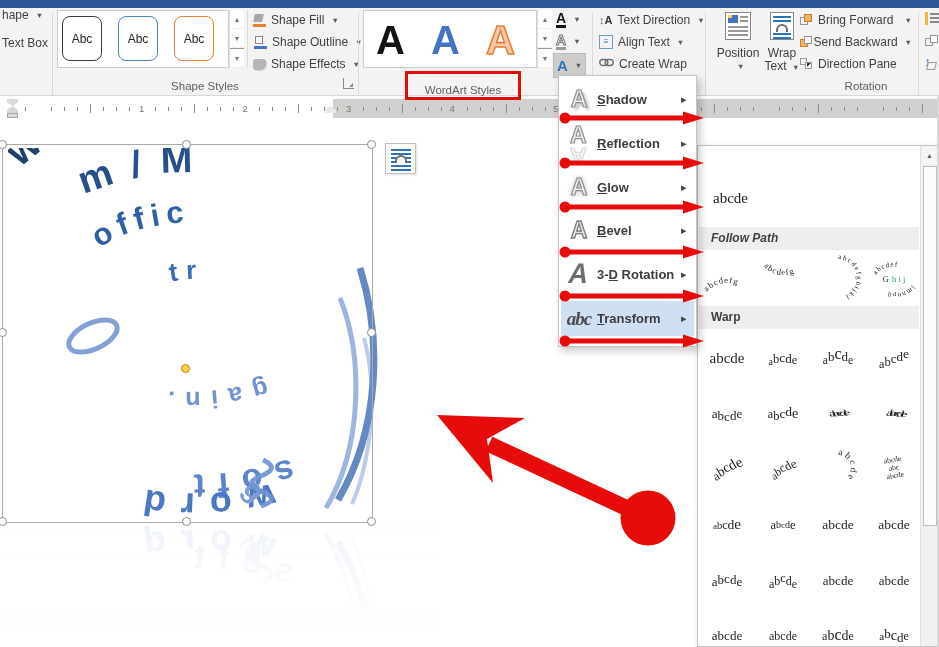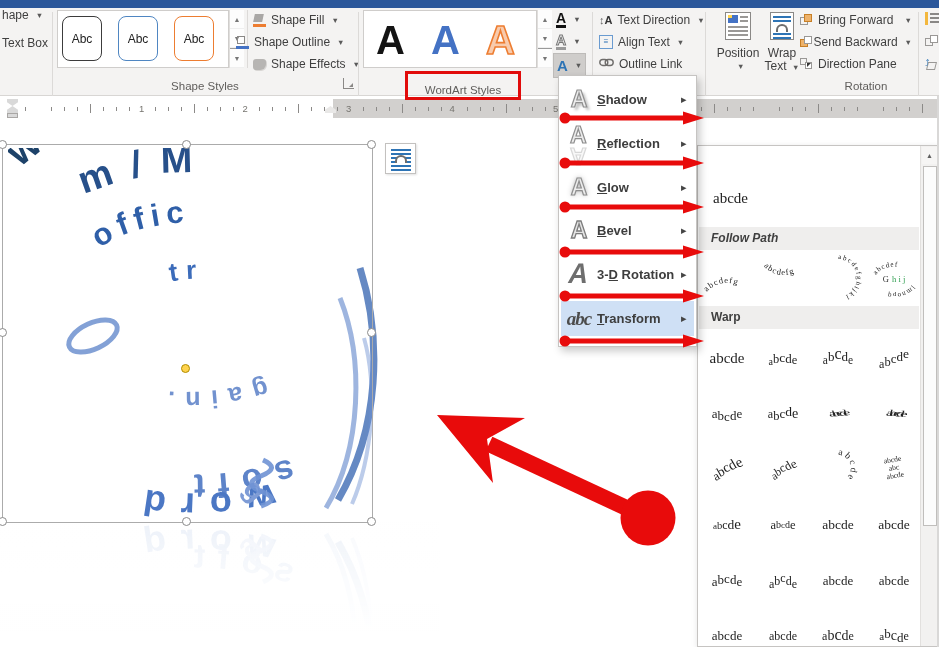--- a/index.html
+++ b/index.html
@@ -79,21 +79,21 @@
     <div class="vsep" style="left:247px;top:2px;height:58px;"></div>
 
     <div class="rib-item" style="left:253px;top:5px;">
       <span style="display:inline-block;width:13px;height:13px;position:relative;">
         <span style="position:absolute;left:1px;top:0;width:9px;height:8px;background:#a9a7a5;transform:skewX(-12deg);"></span>
         <span style="position:absolute;left:0;bottom:0;width:13px;height:3px;background:#ed7d31;"></span>
         </span>
       <span>Shape Fill</span>
         <span class="dd">▼</span>
     </div>
-    <div class="rib-item" style="left:236px;top:27px;">
+    <div class="rib-item" style="left:254px;top:27px;">
       <span style="display:inline-block;width:13px;height:13px;position:relative;">
         <span style="position:absolute;left:1px;top:0;width:8px;height:8px;border:1.5px solid #8a8886;box-sizing:border-box;"></span>
         <span style="position:absolute;left:0;bottom:0;width:13px;height:3px;background:#4472c4;"></span>
         </span>
       <span>Shape Outline</span>
         <span class="dd">▼</span>
     </div>
     <div class="rib-item" style="left:253px;top:49px;">
       <span style="display:inline-block;width:13px;height:11px;background:#b7b5b3;border-radius:3px 3px 6px 3px;box-shadow:1px 1px 0 #d8d6d4;"></span>
       <span>Shape Effects</span>
@@ -149,21 +149,21 @@
       <span style="display:inline-block;width:12px;height:12px;border:1px solid #6a9bd0;font-size:8px;line-height:11px;text-align:center;color:#2e74b5;">≡</span>
       <span>Align Text</span>
         <span class="dd">▼</span>
       </div>
     <div class="rib-item" style="left:599px;top:49px;">
       <span>
         <svg width="15" height="11" viewBox="0 0 15 11">
             <rect x="0.8" y="2.5" width="8" height="6" rx="3" fill="none" stroke="#6f6d6b" stroke-width="1.4"></rect>
             <rect x="6.2" y="2.5" width="8" height="6" rx="3" fill="none" stroke="#6f6d6b" stroke-width="1.4"></rect>
           </svg></span>
-      <span>Outline Link</span>
+      <span>Create Wrap</span>
       </div>
 
     <div class="vsep" style="left:705px;"></div>
 
     <div class="abs" style="left:714px;top:2px;width:48px;height:74px;text-align:center;">
       <span style="position:absolute;left:11px;top:2px;width:26px;height:28px;border:1px solid #8a8886;background:#fff;box-sizing:border-box;">
         <span style="position:absolute;left:2px;top:2px;width:10px;height:8px;background:#4472c4;"></span>
         <span style="position:absolute;left:2px;top:2px;width:4px;height:3px;background:#ffd34d;"></span>
         <span style="position:absolute;left:14px;top:3px;width:8px;height:1.5px;background:#9a9896;"></span>
         <span style="position:absolute;left:14px;top:7px;width:8px;height:1.5px;background:#9a9896;"></span>

